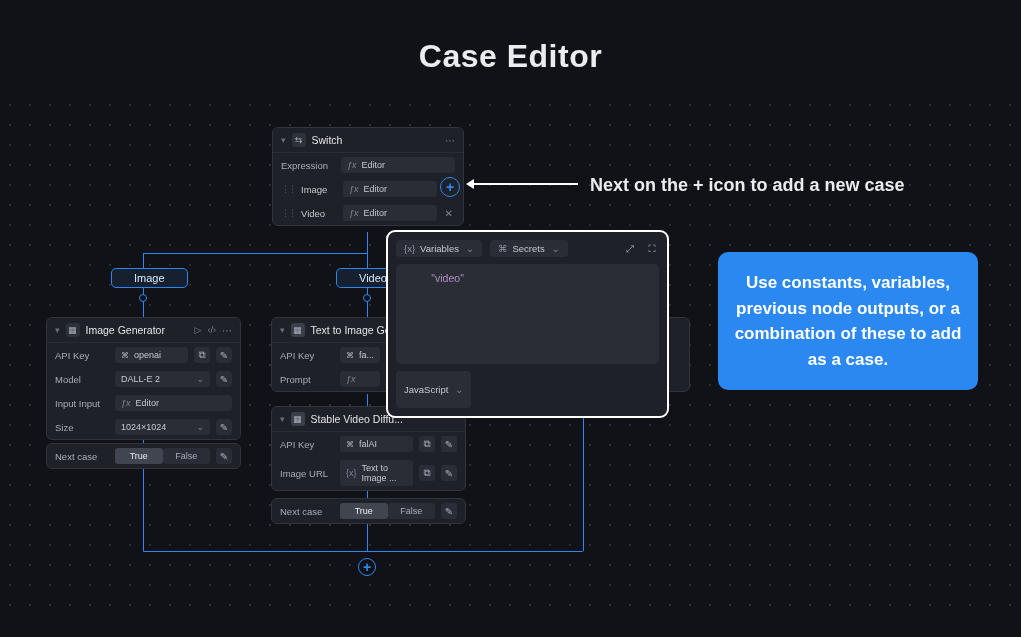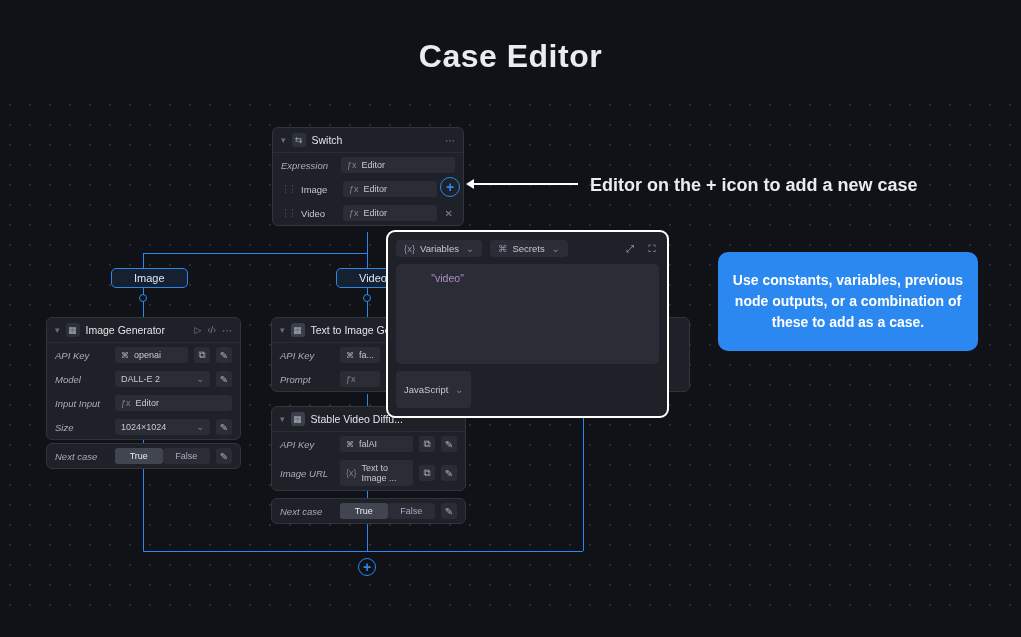--- a/index.html
+++ b/index.html
@@ -7,32 +7,32 @@
 
 h1.title { text-align: center; font-size: 32px; font-weight: 700; padding-top: 38px; letter-spacing: 0.5px; }
 
 .canvas { position: absolute; inset: 0; }
 .dots { position: absolute; inset: 95px 0 30px 0; background-image: radial-gradient(#2a2d35 1px, transparent 1px); background-size: 20px 20px; }
 
 .annot-arrow { position: absolute; top: 183px; left: 468px; width: 110px; height: 6px; border-top: 2px solid #fff; }
 .annot-arrow::before { content:""; position: absolute; left: -2px; top: -6px; border-right: 8px solid #fff; border-top: 5px solid transparent; border-bottom: 5px solid transparent; }
 .annot-text { position: absolute; top: 175px; left: 590px; font-weight: 700; font-size: 18px; }
 
-.tip { position: absolute; top: 252px; left: 718px; width: 260px; background: #2b88f0; color: #fff; border-radius: 10px; padding: 18px 14px; text-align: center; font-weight: 700; font-size: 14px; line-height: 1.5; }
+.tip { position: absolute; top: 252px; left: 718px; width: 260px; background: #2b88f0; color: #fff; border-radius: 10px; padding: 18px 14px; text-align: center; font-weight: 700; font-size: 17px; line-height: 1.5; }
 
 .node { position: absolute; background: #1e2127; border: 1px solid #31343c; border-radius: 6px; font-size: 10px; color: #c6c9cf; }
 .node-header { display:flex; align-items:center; padding: 5px 8px; gap: 6px; border-bottom: 1px solid #2a2d35; }
 .node-header .ico { width: 14px; height: 14px; display:flex; align-items:center; justify-content:center; background:#2d3139; border-radius:3px; color:#a8adba; font-size:9px; }
 .node-header .name { flex:1; font-size:10.5px; color:#e2e4e9; }
 .node-header .menu { color:#7f8490; cursor:pointer; }
 .row { display:flex; align-items:center; padding: 4px 8px; gap:6px; }
-.row .lbl { width: 54px; color:#a8adba; font-size:9.5px;font-style:italic; }
+.row .lbl { width: 54px; color:#a8adba; font-size:9.5px; }
 .field { flex:1; background:#2a2d35; border-radius:3px; padding:3px 6px; display:flex; align-items:center; gap:5px; color:#c6c9cf; font-size:9px; cursor:pointer; }
 .field.sel::after { content:"⌄"; margin-left:auto; color:#7f8490; }
-.field .fx { color:#7f8490; font-size:9px; }
+.field .fx { color:#7f8490; font-style:italic; font-size:9px; }
 .field .vx { color:#7f8490; font-size:9px; }
 .sqbtn { width:16px; height:16px; background:#2a2d35; border-radius:3px; display:flex; align-items:center; justify-content:center; color:#a8adba; cursor:pointer; }
 
 .branch-pill { position:absolute; border:1.5px solid #2b88f0; border-radius:5px; padding:3px 22px; font-size:11px; color:#d6e9fe; background:#16202e; }
 
 .wire { position:absolute; border-left:1.5px solid #2b88f0; }
 .wire-h { position:absolute; border-top:1.5px solid #2b88f0; }
 .port { position:absolute; width:8px; height:8px; border:1.5px solid #2b88f0; border-radius:50%; background:#101217; }
 .add-circle { position:absolute; width:18px; height:18px; border:1.5px solid #2b88f0; color:#2b88f0; border-radius:50%; display:flex; align-items:center; justify-content:center; font-size:14px; font-weight:700; background:#101217; cursor:pointer; }
 
@@ -262,16 +262,16 @@
       &nbsp;&nbsp;&nbsp;&nbsp;<span>"video"</span>
     </div>
     <div class="expr-foot">
       <div class="expr-lang">
           <span>JavaScript</span>
         </div>
     </div>
   </div>
 
   <div class="annot-arrow"></div>
-  <div class="annot-text">Editor on the + icon to add a new case</div>
+  <div class="annot-text">Next on the + icon to add a new case</div>
 
   <div class="tip">Use constants, variables, previous node outputs, or a combination of these to add as a case.</div>
 </div>
 
 </body></html>

